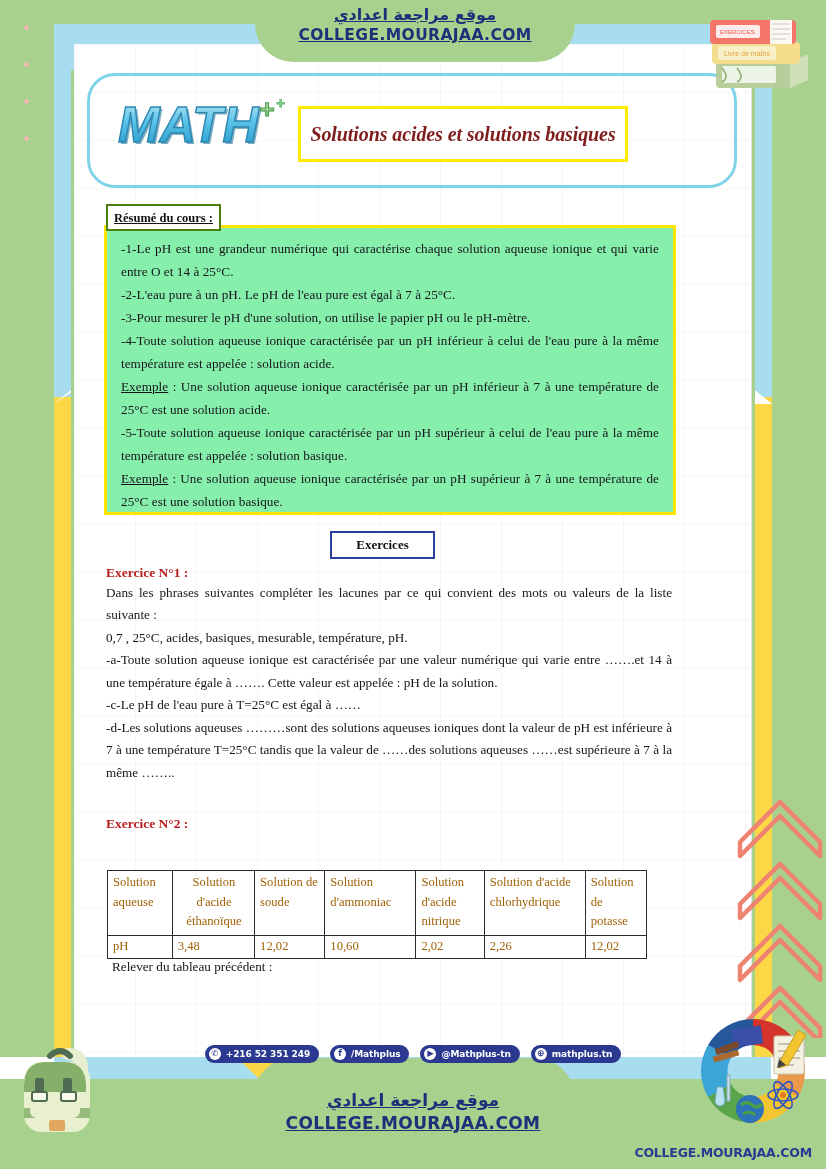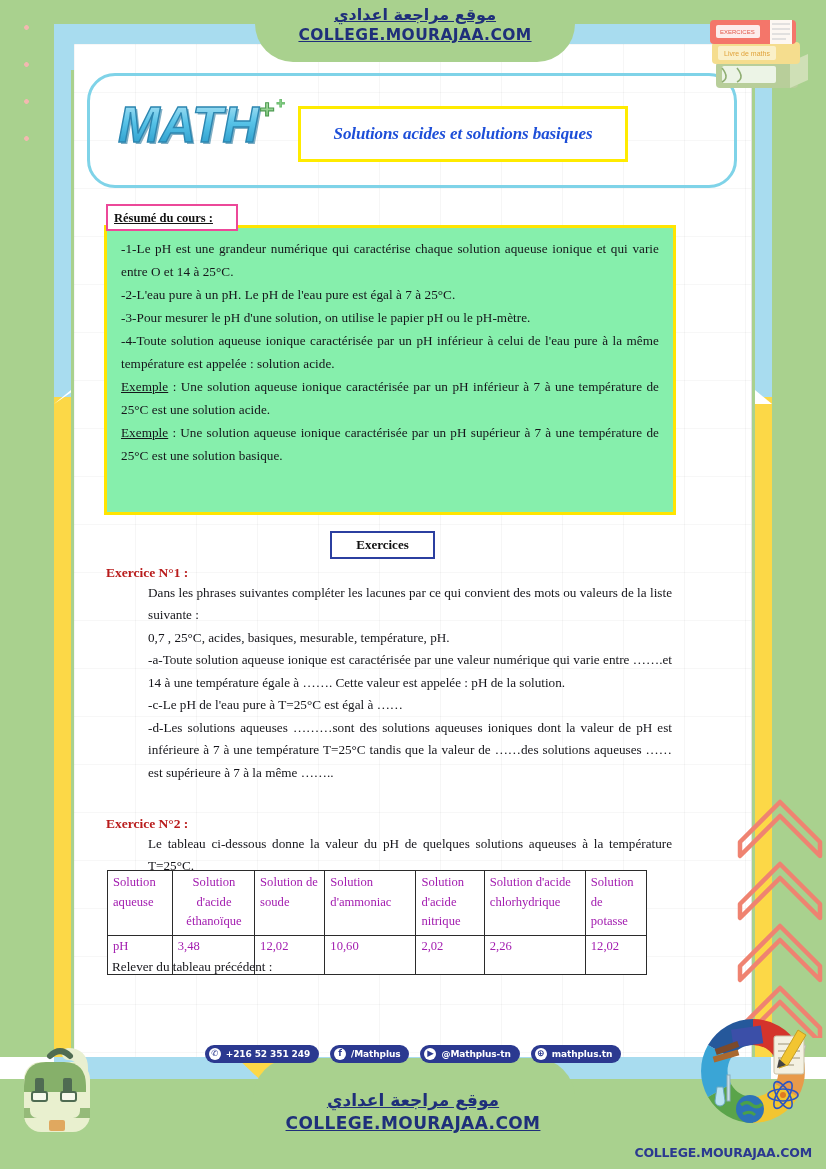--- a/index.html
+++ b/index.html
@@ -138,32 +138,32 @@
     background: #fff;
     display: flex;
     align-items: center;
     justify-content: center;
     z-index: 14;
   }
   .title-text {
     font-family: "Liberation Serif", serif;
     font-style: italic;
     font-weight: bold;
-    font-size: 17px;
-    color: #1d4ed8;
+    font-size: 20px;
+    color: #7f1d1d;
     letter-spacing: -0.1px;
   }
 
   
   .resume-label {
     position: absolute;
     left: 32px; top: 160px;
-    border: 2px solid #ec4899;
+    border: 2px solid #4d7c0f;
     background: #fff;
-    padding: 2px 23px 3px 6px;
+    padding: 2px 6px 3px 6px;
     z-index: 14;
   }
   .resume-label span {
     font-weight: bold;
     font-size: 12.5px;
     text-decoration: underline;
     color: #111;
   }
 
   
@@ -198,43 +198,42 @@
   .exercices-box span { font-weight: bold; font-size: 13px; color: #111; }
 
   
   .ex-block { position: absolute; left: 32px; width: 566px; z-index: 13; }
   .ex-title { font-weight: bold; font-size: 13.5px; color: #b91c1c; margin-bottom: 1px; }
   .ex-block p {
     font-size: 13.2px;
     line-height: 1.70;
     color: #15151a;
     text-align: justify;
-    margin-left: 42px;
   }
   #ex1 { top: 521px; }
   #ex2 { top: 772px; }
 
   
   .ph-table {
     position: absolute;
     left: 33px; top: 826px;
     width: 540px;
     border-collapse: collapse;
     z-index: 13;
     background: #fff;
   }
   .ph-table td {
     border: 1.4px solid #2b2b2b;
     font-size: 12.6px;
     line-height: 1.55;
     padding: 2px 4px 3px 5px;
     vertical-align: top;
-    color: #a21caf;
-  }
-  .ph-table tr.vals td { vertical-align: middle; padding-top: 1px; padding-bottom: 18px; }
+    color: #a16207;
+  }
+  .ph-table tr.vals td { vertical-align: middle; padding-top: 1px; padding-bottom: 2px; }
   .col0 { width: 66px; }
   .col1 { width: 84px; text-align: center; }
   .col2 { width: 72px; }
   .col3 { width: 93px; }
   .col4 { width: 70px; margin-top: 36px; }
   .col5 { width: 103px; }
   .col6 { width: 62px; }
 
   .relever {
     position: absolute;
@@ -443,39 +442,39 @@
   <div class="resume-label">
     <span>Résumé du cours :</span>
   </div>
 
   <div class="resume-box">
     <p>-1-Le pH est une grandeur numérique qui caractérise chaque solution aqueuse ionique et qui varie entre O et 14 à 25°C.</p>
     <p>-2-L'eau pure à un pH. Le pH de l'eau pure est égal à 7 à  25°C.</p>
     <p>-3-Pour mesurer le  pH d'une solution, on utilise le papier pH ou le pH-mètre.</p>
     <p>-4-Toute solution aqueuse ionique caractérisée par un pH inférieur à celui de l'eau pure à la même température est appelée : solution acide.</p>
     <p><span class="u">Exemple</span><span> : Une solution aqueuse ionique caractérisée par un pH inférieur à 7 à une température de 25°C est une solution acide.</span></p>
+    <p>-5-Toute  solution aqueuse ionique caractérisée par un pH supérieur à celui de l'eau pure à la même température est appelée : solution basique.</p>
     <p><span class="u">Exemple</span><span> : Une solution aqueuse ionique caractérisée par un pH supérieur à 7 à une température de 25°C est une solution basique.</span></p>
   </div>
 
   <div class="exercices-box">
     <span>Exercices</span>
   </div>
 
   <div class="ex-block" id="ex1">
     <div class="ex-title">Exercice N°1 :</div>
     <p>Dans les phrases suivantes compléter les lacunes par ce qui convient des mots ou valeurs de la liste suivante :</p>
     <p>0,7 , 25°C, acides, basiques, mesurable, température, pH.</p>
     <p>-a-Toute solution aqueuse  ionique est caractérisée par une valeur numérique qui varie entre …….et 14 à une température égale à ……. Cette valeur est appelée : pH de la solution.</p>
     <p>-c-Le pH de l'eau pure à T=25°C est égal à ……</p>
     <p>-d-Les solutions aqueuses ………sont des solutions aqueuses ioniques dont la valeur de pH est inférieure à 7 à une température T=25°C tandis que la valeur de ……des solutions aqueuses ……est supérieure à 7 à la même ……..</p>
   </div>
 
   <div class="ex-block" id="ex2">
     <div class="ex-title">Exercice N°2 :</div>
-    <p>Le tableau ci-dessous donne la valeur du pH de quelques solutions aqueuses à la température T=25°C.</p>
   </div>
 
   <table class="ph-table">
     <tbody>
         <tr>
       <td class="col0">Solution aqueuse</td>
       <td class="col1">Solution d'acide éthanoïque</td>
       <td class="col2">Solution de soude</td>
       <td class="col3">Solution d'ammoniac</td>
       <td class="col4">Solution d'acide nitrique</td>

